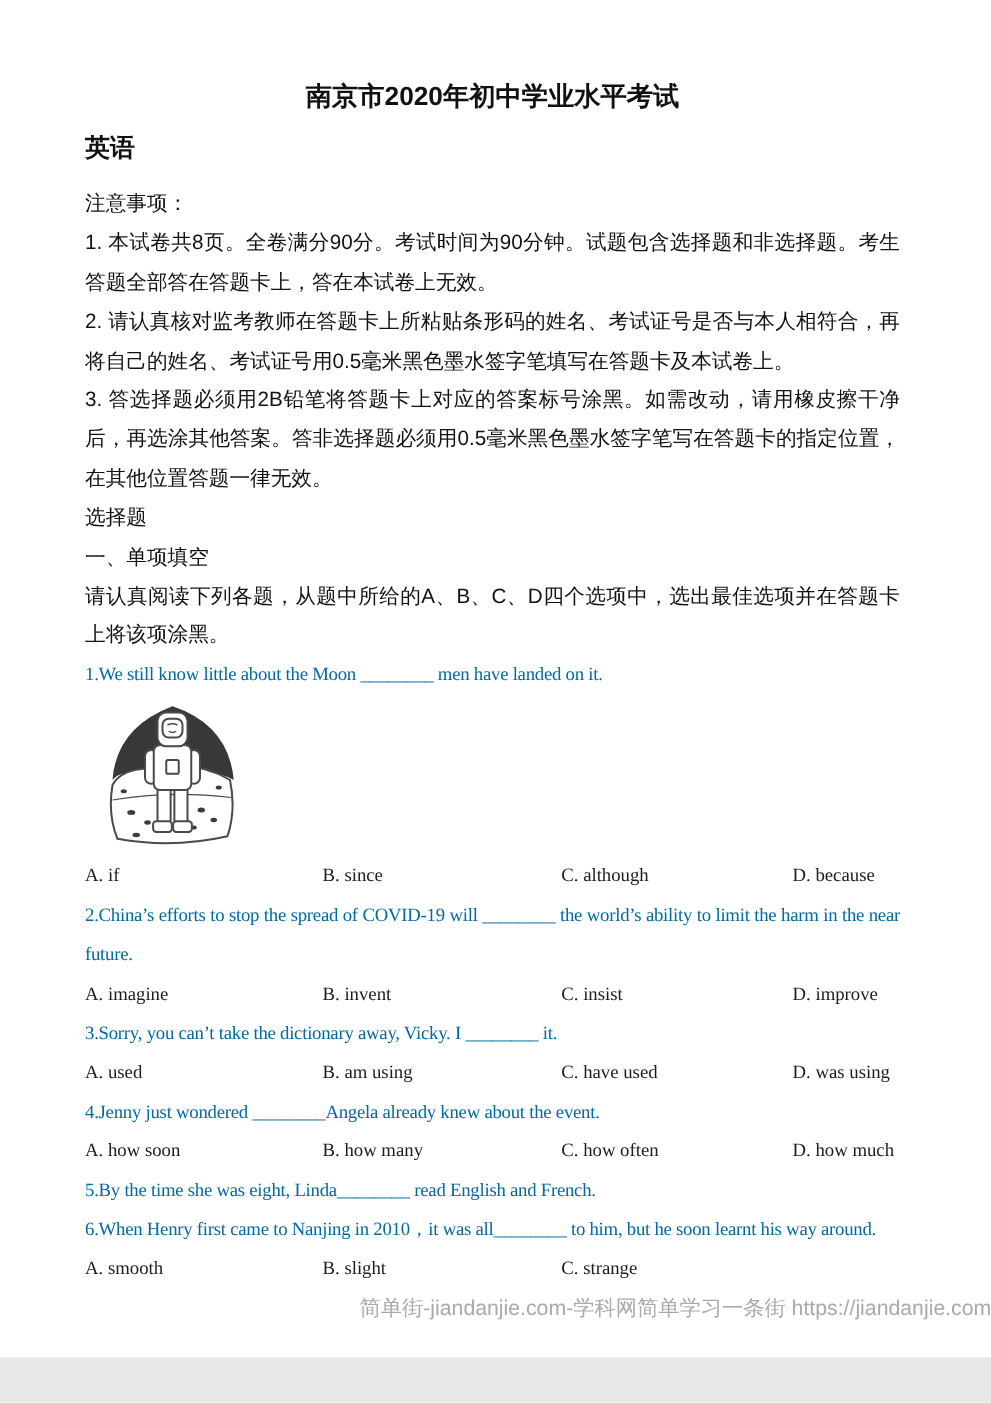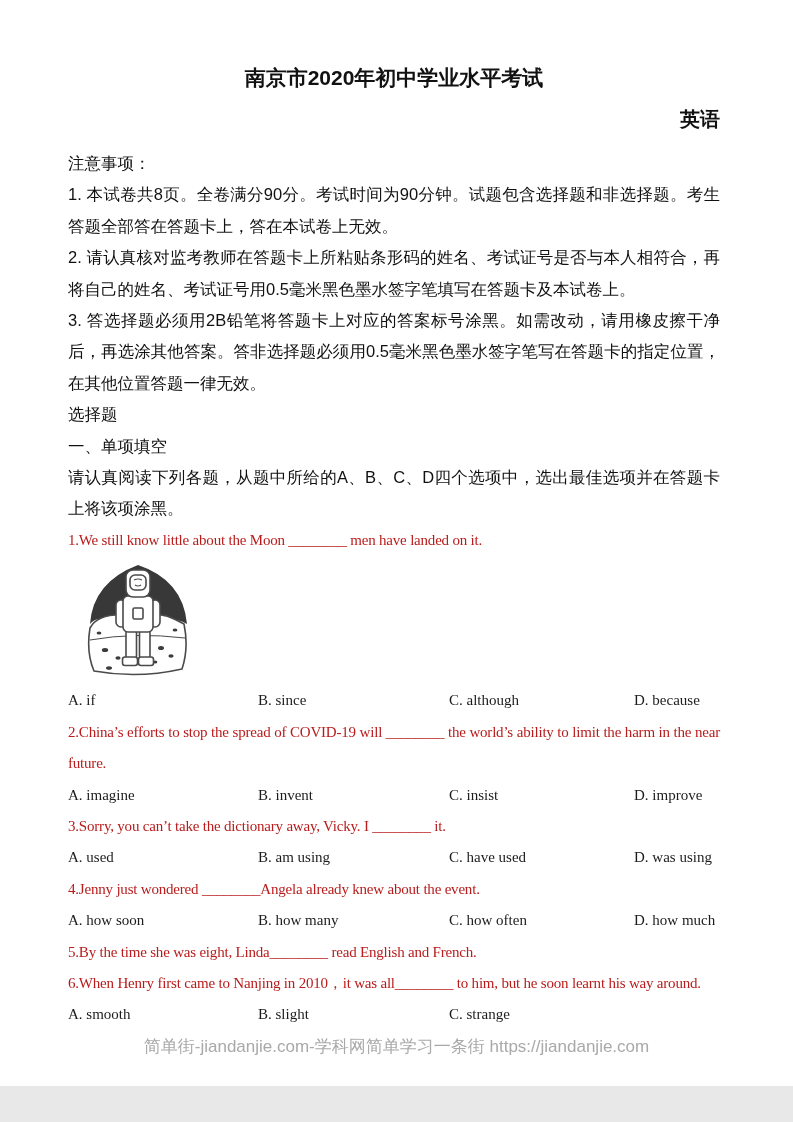--- a/index.html
+++ b/index.html
@@ -24,60 +24,60 @@
     line-height: 40px;
     text-align: center;
     color: #111;
   }
   .subtitle {
     margin: 0;
     font-family: "Liberation Sans", "DejaVu Sans", sans-serif;
     font-weight: 700;
     font-size: 20px;
     line-height: 42px;
-    text-align: right;
+    text-align: left;
     color: #111;
   }
   .cn {
     margin: 0;
     font-family: "Liberation Sans", "DejaVu Sans", sans-serif;
     font-weight: 400;
     font-size: 16.5px;
     line-height: 31.4px;
     text-align: justify;
     color: #111;
   }
   .notice-head { margin-top: 8px; }
   .q-text {
     margin: 0;
     font-size: 15px;
     line-height: 31.4px;
     letter-spacing: -0.2px;
     text-align: justify;
-    color: #b91c1c;
+    color: #0369a1;
   }
   .options {
     display: grid;
     grid-template-columns: 166px 167px 161px 1fr;
     font-size: 15px;
     line-height: 31.4px;
     color: #1c1c1c;
     gap: 24px;
   }
   .illustration {
     margin: 2px 0 5px 17px;
     width: 106px;
     height: 118px;
   }
   .footer {
     position: absolute;
     left: 0;
     bottom: 28px;
     width: 100%;
-    text-align: center;
+    text-align: right;
     font-family: "Liberation Sans", "DejaVu Sans", sans-serif;
     font-size: 17px;
     color: #a9a9a9;
   }
 </style>
 </head>
 <body>
 
 <div class="page">
   <div class="content">

